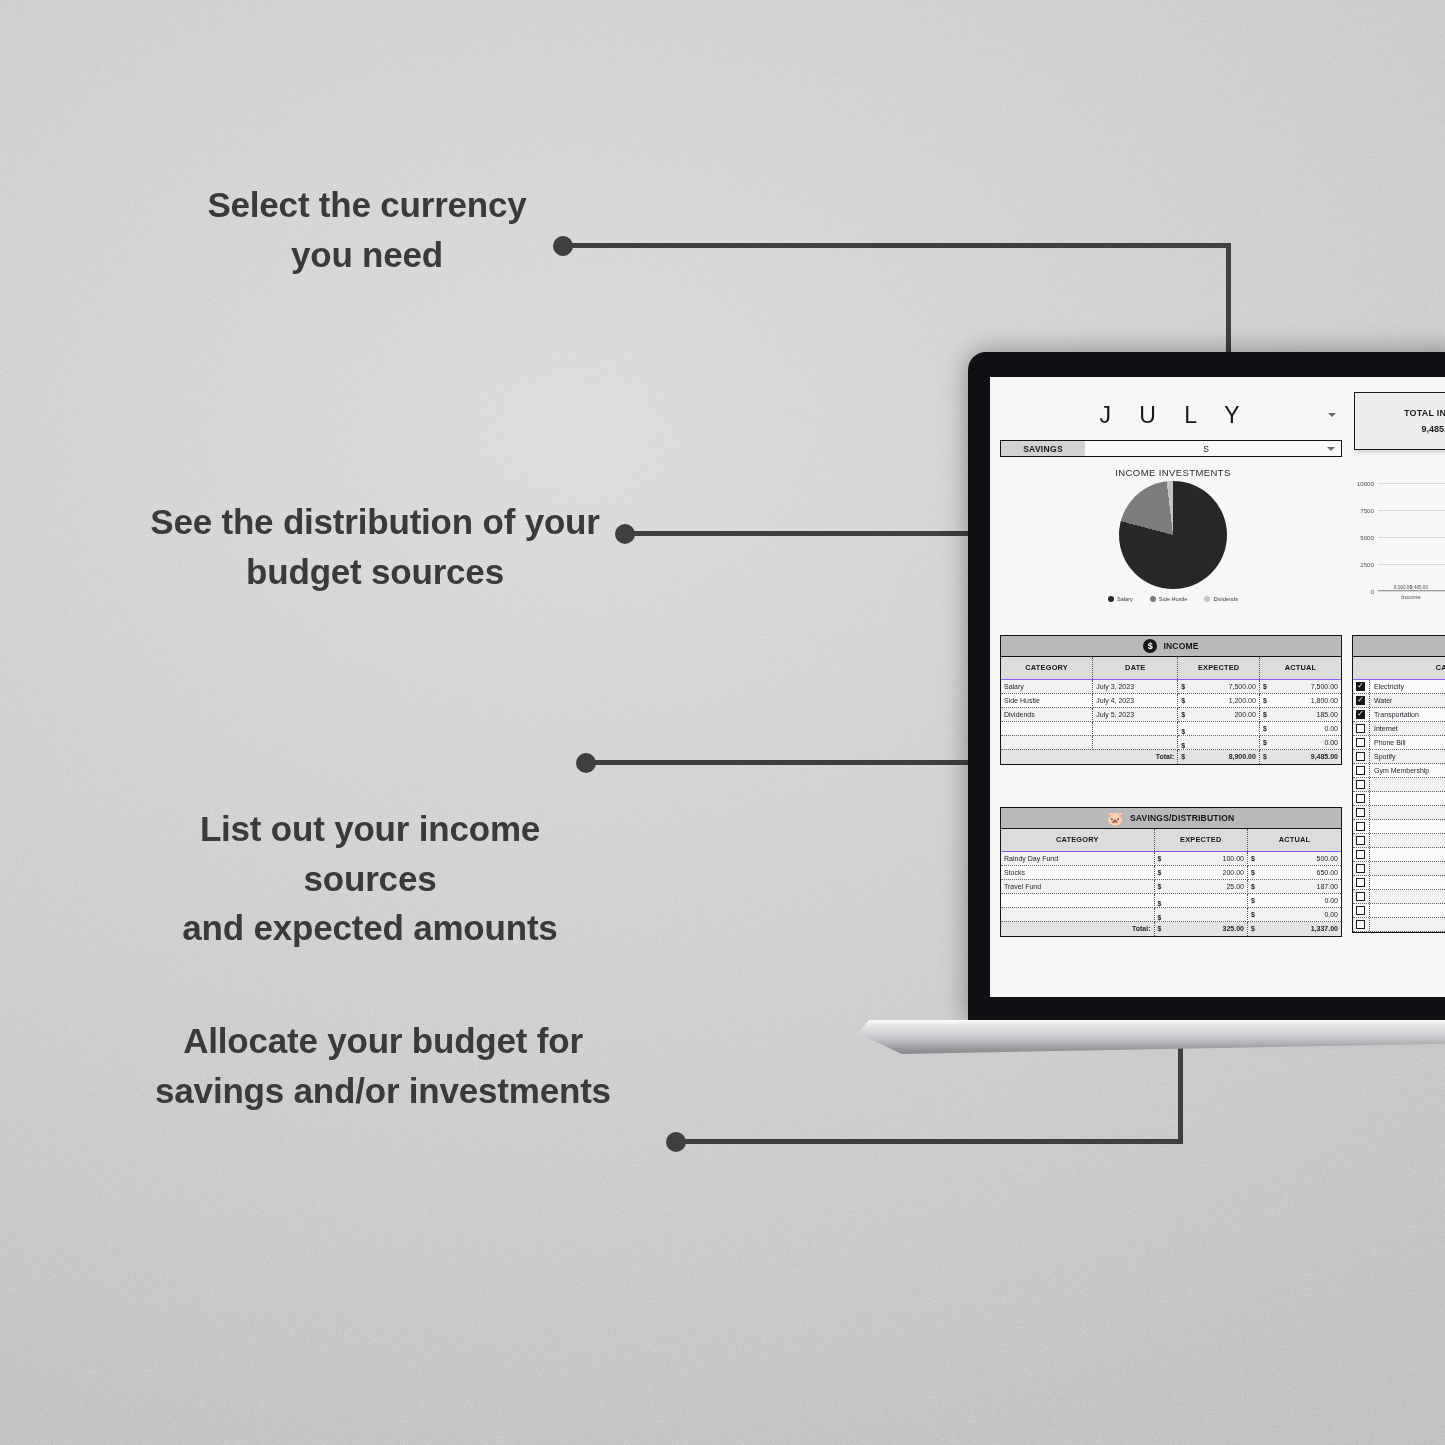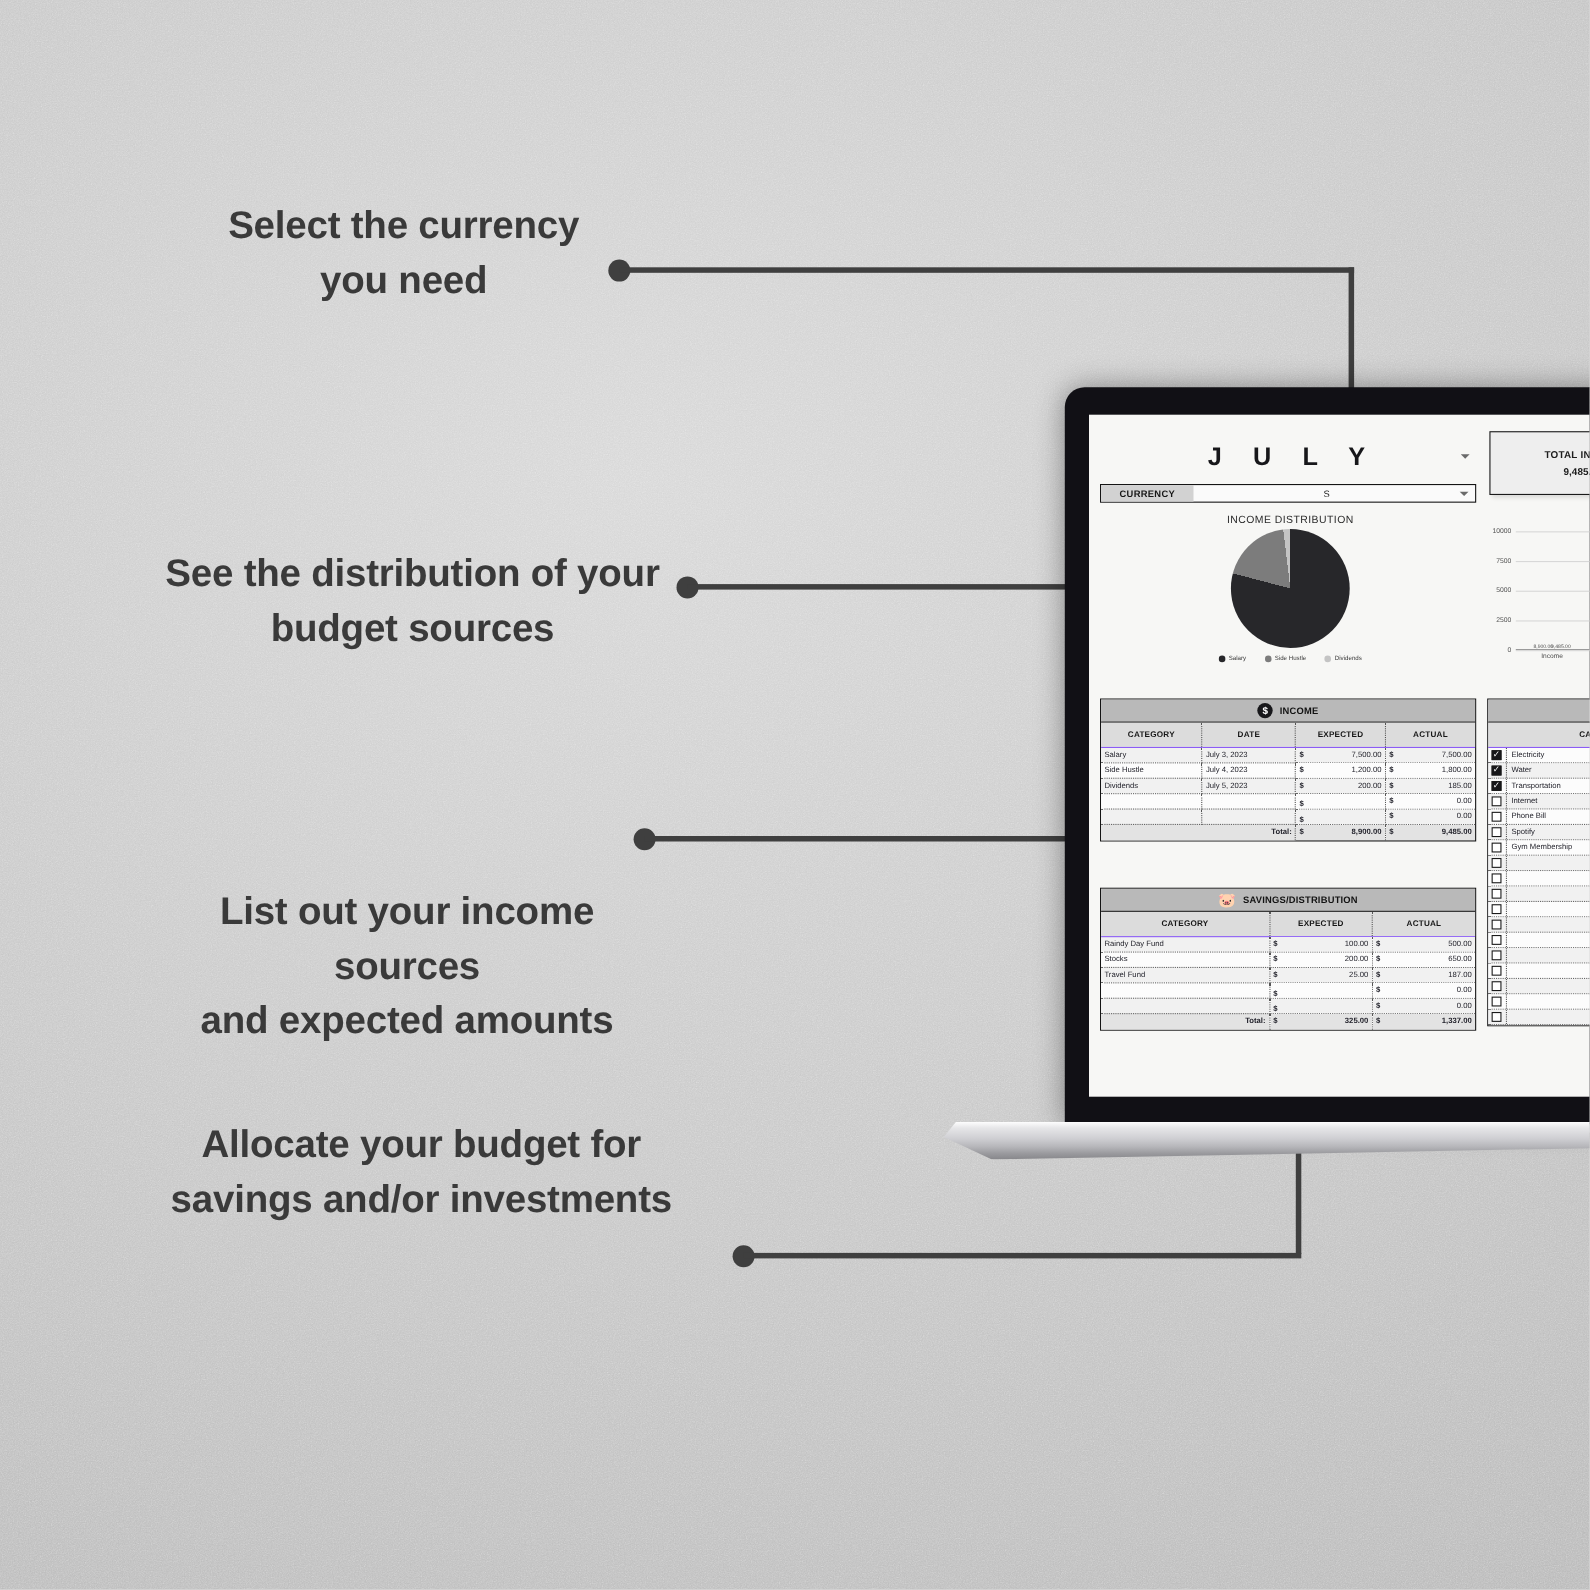--- a/index.html
+++ b/index.html
@@ -66,21 +66,21 @@
   #base-notch {
     position:absolute; left:470px; top:668px; width:120px; height:10px;
     background:linear-gradient(180deg,#d9d9dd,#ececee);
     border-radius:0 0 9px 9px;
   }
 
   
   #sheet { position:absolute; left:0; top:0; width:560px; height:620px; font-size:8px; color:#1d1d1d; }
 
   .row-title { position:absolute; left:10px; top:14px; width:340px; height:48px; display:flex; align-items:center; justify-content:center; }
-  .month { font-size:23px; letter-spacing:11px; font-weight:700; color:#17171a; padding-left:10px; }
+  .month { font-size:23px; letter-spacing:11px; font-weight:400; color:#17171a; padding-left:10px; }
   .title-caret { position:absolute; right:4px; top:50%; transform:translateY(-50%); }
 
   .caret { width:0;height:0;border-left:4px solid transparent;border-right:4px solid transparent;border-top:4px solid #6a6a6a; }
 
   .currency-bar {
     position:absolute; left:10px; top:63px; width:342px; height:17px;
     border:1.6px solid #141414; background:#fafafa; display:flex; align-items:center;
   }
   .currency-label {
     width:84px; height:100%; background:#d2d2d2; display:flex; align-items:center; justify-content:center;
@@ -211,34 +211,34 @@
       <div id="sheet">
 
         <div class="row-title">
           <div class="month">J U L Y</div>
           <div class="title-caret">
               <div class="caret"></div>
             </div>
         </div>
 
         <div class="currency-bar">
-          <div class="currency-label">CURRENCY</div>
+          <div class="currency-label">SAVINGS</div>
           <div class="currency-value">S</div>
           <div class="currency-caret">
               <div class="caret"></div>
             </div>
         </div>
 
         <div class="total-box">
           <div class="lbl">TOTAL INCOME</div>
           <div class="val">9,485.00</div>
         </div>
 
         <div class="pie-wrap">
-          <div class="pie-title">INCOME DISTRIBUTION</div>
+          <div class="pie-title">INCOME INVESTMENTS</div>
           <div class="pie" id="pie" style="background: conic-gradient(rgb(39, 39, 42) 0deg, rgb(39, 39, 42) 284.76deg, rgb(124, 124, 124) 284.76deg, rgb(124, 124, 124) 353.16deg, rgb(196, 196, 196) 353.16deg, rgb(196, 196, 196) 360deg);"></div>
           <div class="pie-legend" id="pie-legend">
               <span>
                 <i class="sw" style="background:#27272a"></i>
                 <span>Salary</span>
               </span>
               <span>
                 <i class="sw" style="background:#7c7c7c"></i>
                 <span>Side Hustle</span>
               </span>

